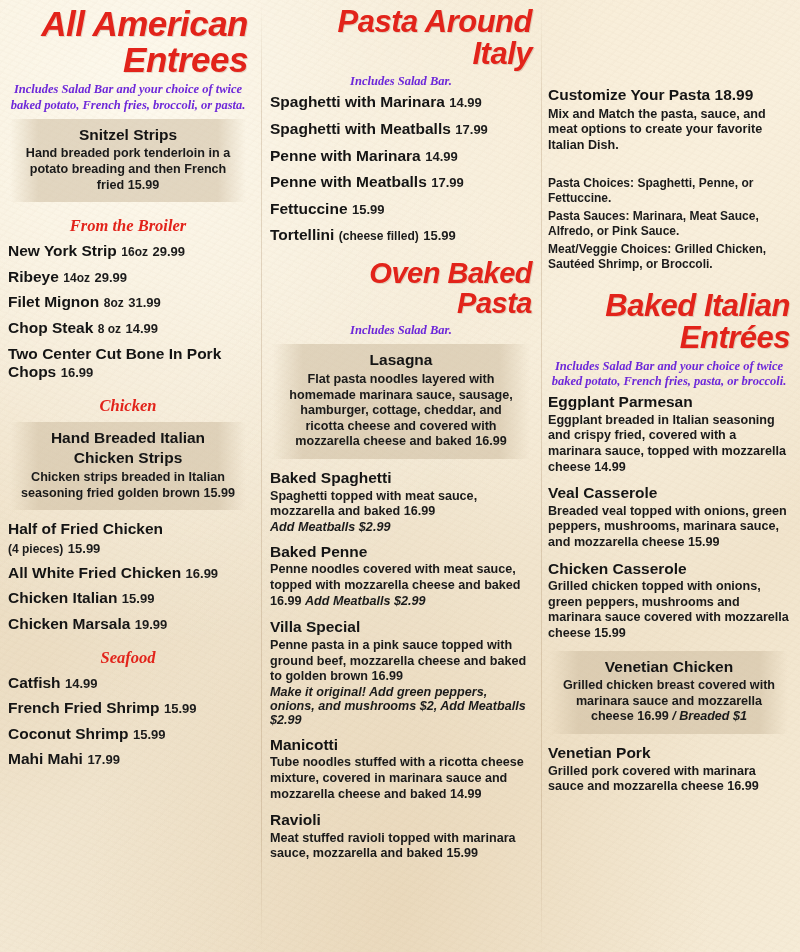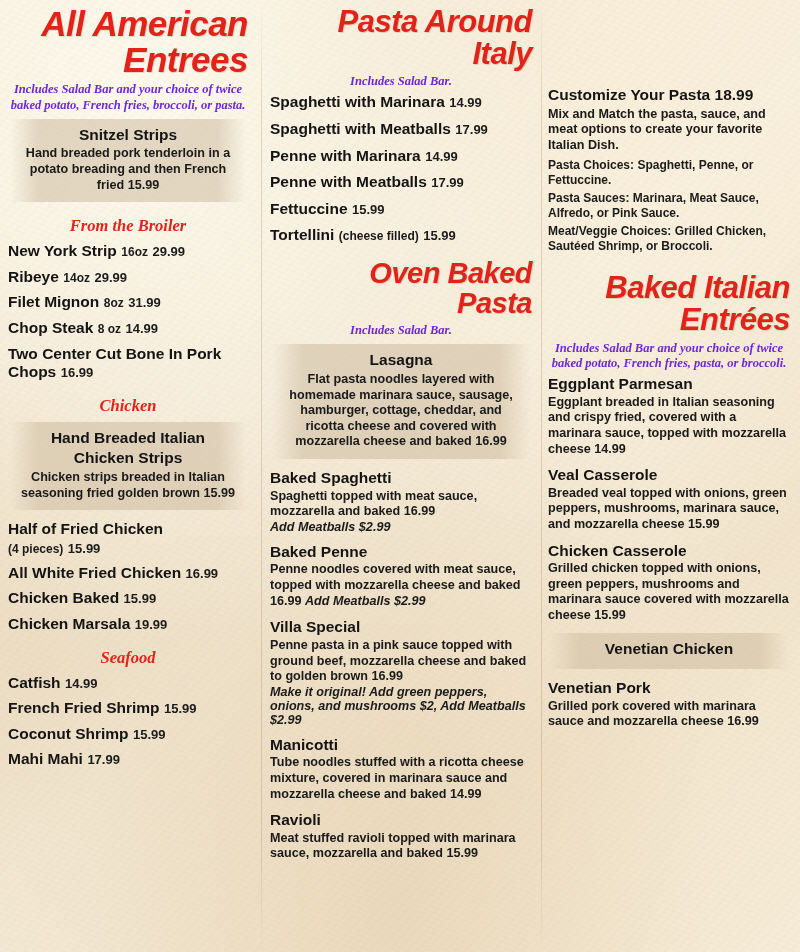--- a/index.html
+++ b/index.html
@@ -145,21 +145,21 @@
   }
   .sub-label { font-weight: bold; }
 
   .list-compact .item { margin-bottom: 7px; }
   .tight { margin-bottom: 6px; }
 
   .pasta-list .item-title { font-size: 15.5px; }
   .pasta-list .item { margin-bottom: 8px; }
 
   .customize .item-title { font-size: 15.5px; margin-bottom: 2px; }
-  .customize .desc { margin-bottom: 5px; }
+  .customize .desc { margin-bottom: 23px; }
   .customize .sub-line { margin-bottom: 3px; }
 
   .mid-top { margin-top: 2px; }
 </style>
 </head>
 <body>
 
 <div class="paper"></div>
 <div class="grain"></div>
 
@@ -220,21 +220,21 @@
       <div class="item">
         <div class="item-title">Half of Fried Chicken</div>
         <span class="sub-line">(4 pieces)</span>
         <span class="price">15.99</span>
       </div>
       <div class="item tight">
         <span class="item-title">All White Fried Chicken</span>
         <span class="price">16.99</span>
       </div>
       <div class="item tight">
-        <span class="item-title">Chicken Baked</span>
+        <span class="item-title">Chicken Italian</span>
         <span class="price">15.99</span>
       </div>
       <div class="item tight">
         <span class="item-title">Chicken Marsala</span>
         <span class="price">19.99</span>
       </div>
     </div>
 
     <div class="section-head">Seafood</div>
     <div class="list-compact">
@@ -391,20 +391,25 @@
         <div class="item-title">Chicken Casserole</div>
         <div class="desc">
           <span>Grilled chicken topped with onions, green peppers, mushrooms and marinara sauce covered with mozzarella cheese</span>
           <span class="price">15.99</span>
         </div>
       </div>
     </div>
 
     <div class="boxed">
       <div class="item-title">Venetian Chicken</div>
+      <div class="desc">
+        <span>Grilled chicken breast covered with marinara sauce and mozzarella cheese</span>
+        <span class="price">16.99</span>
+        <span class="note-italic">/ Breaded $1</span>
+      </div>
     </div>
 
     <div class="item">
       <div class="item-title">Venetian Pork</div>
       <div class="desc">
         <span>Grilled pork covered with marinara sauce and mozzarella cheese</span>
         <span class="price">16.99</span>
       </div>
     </div>
   </div>

